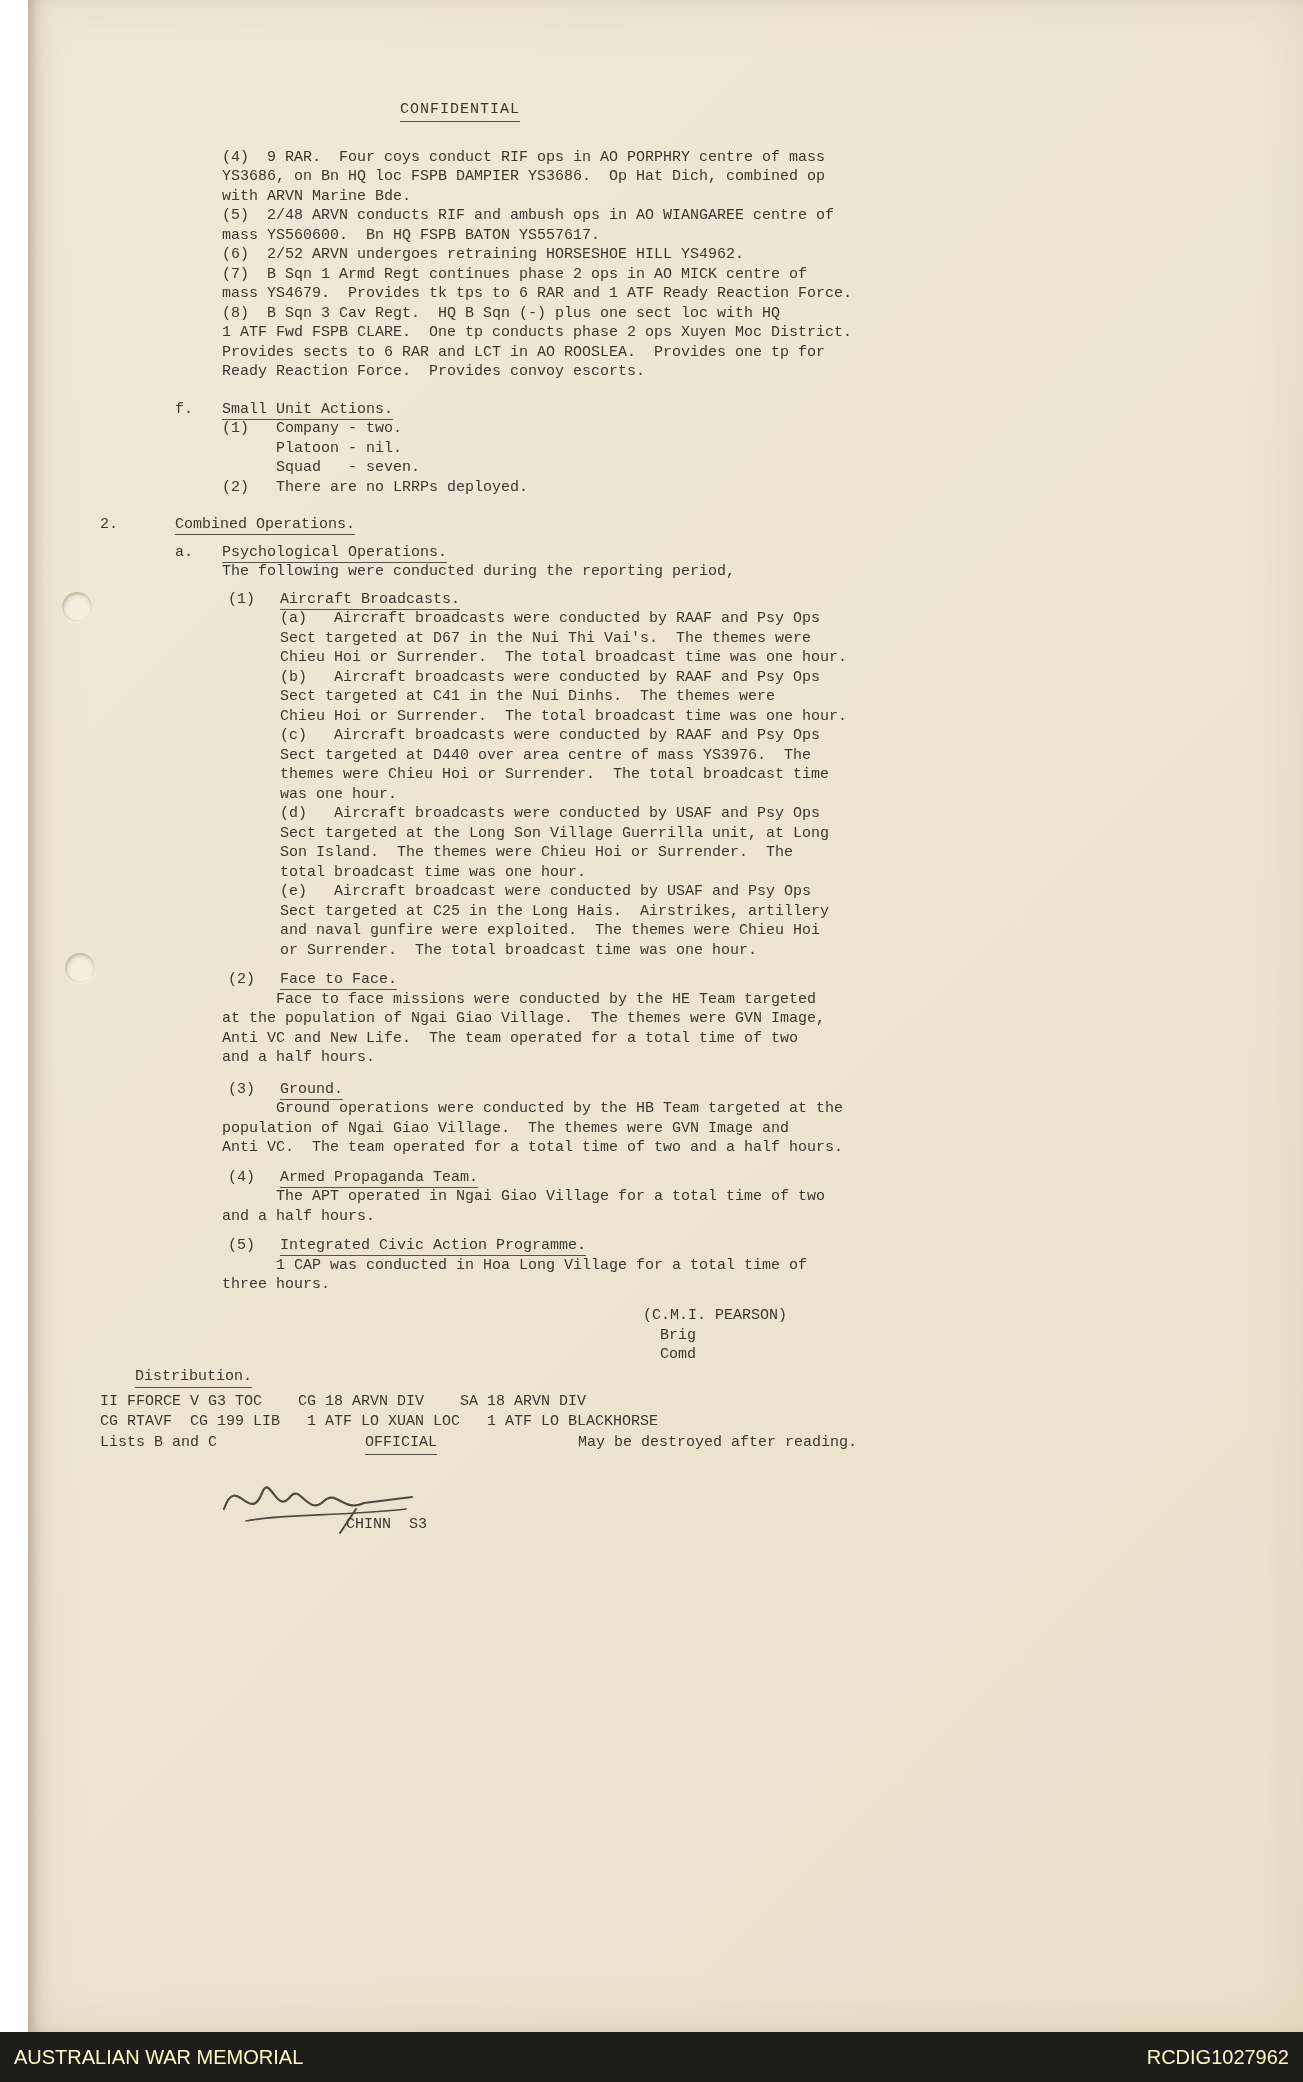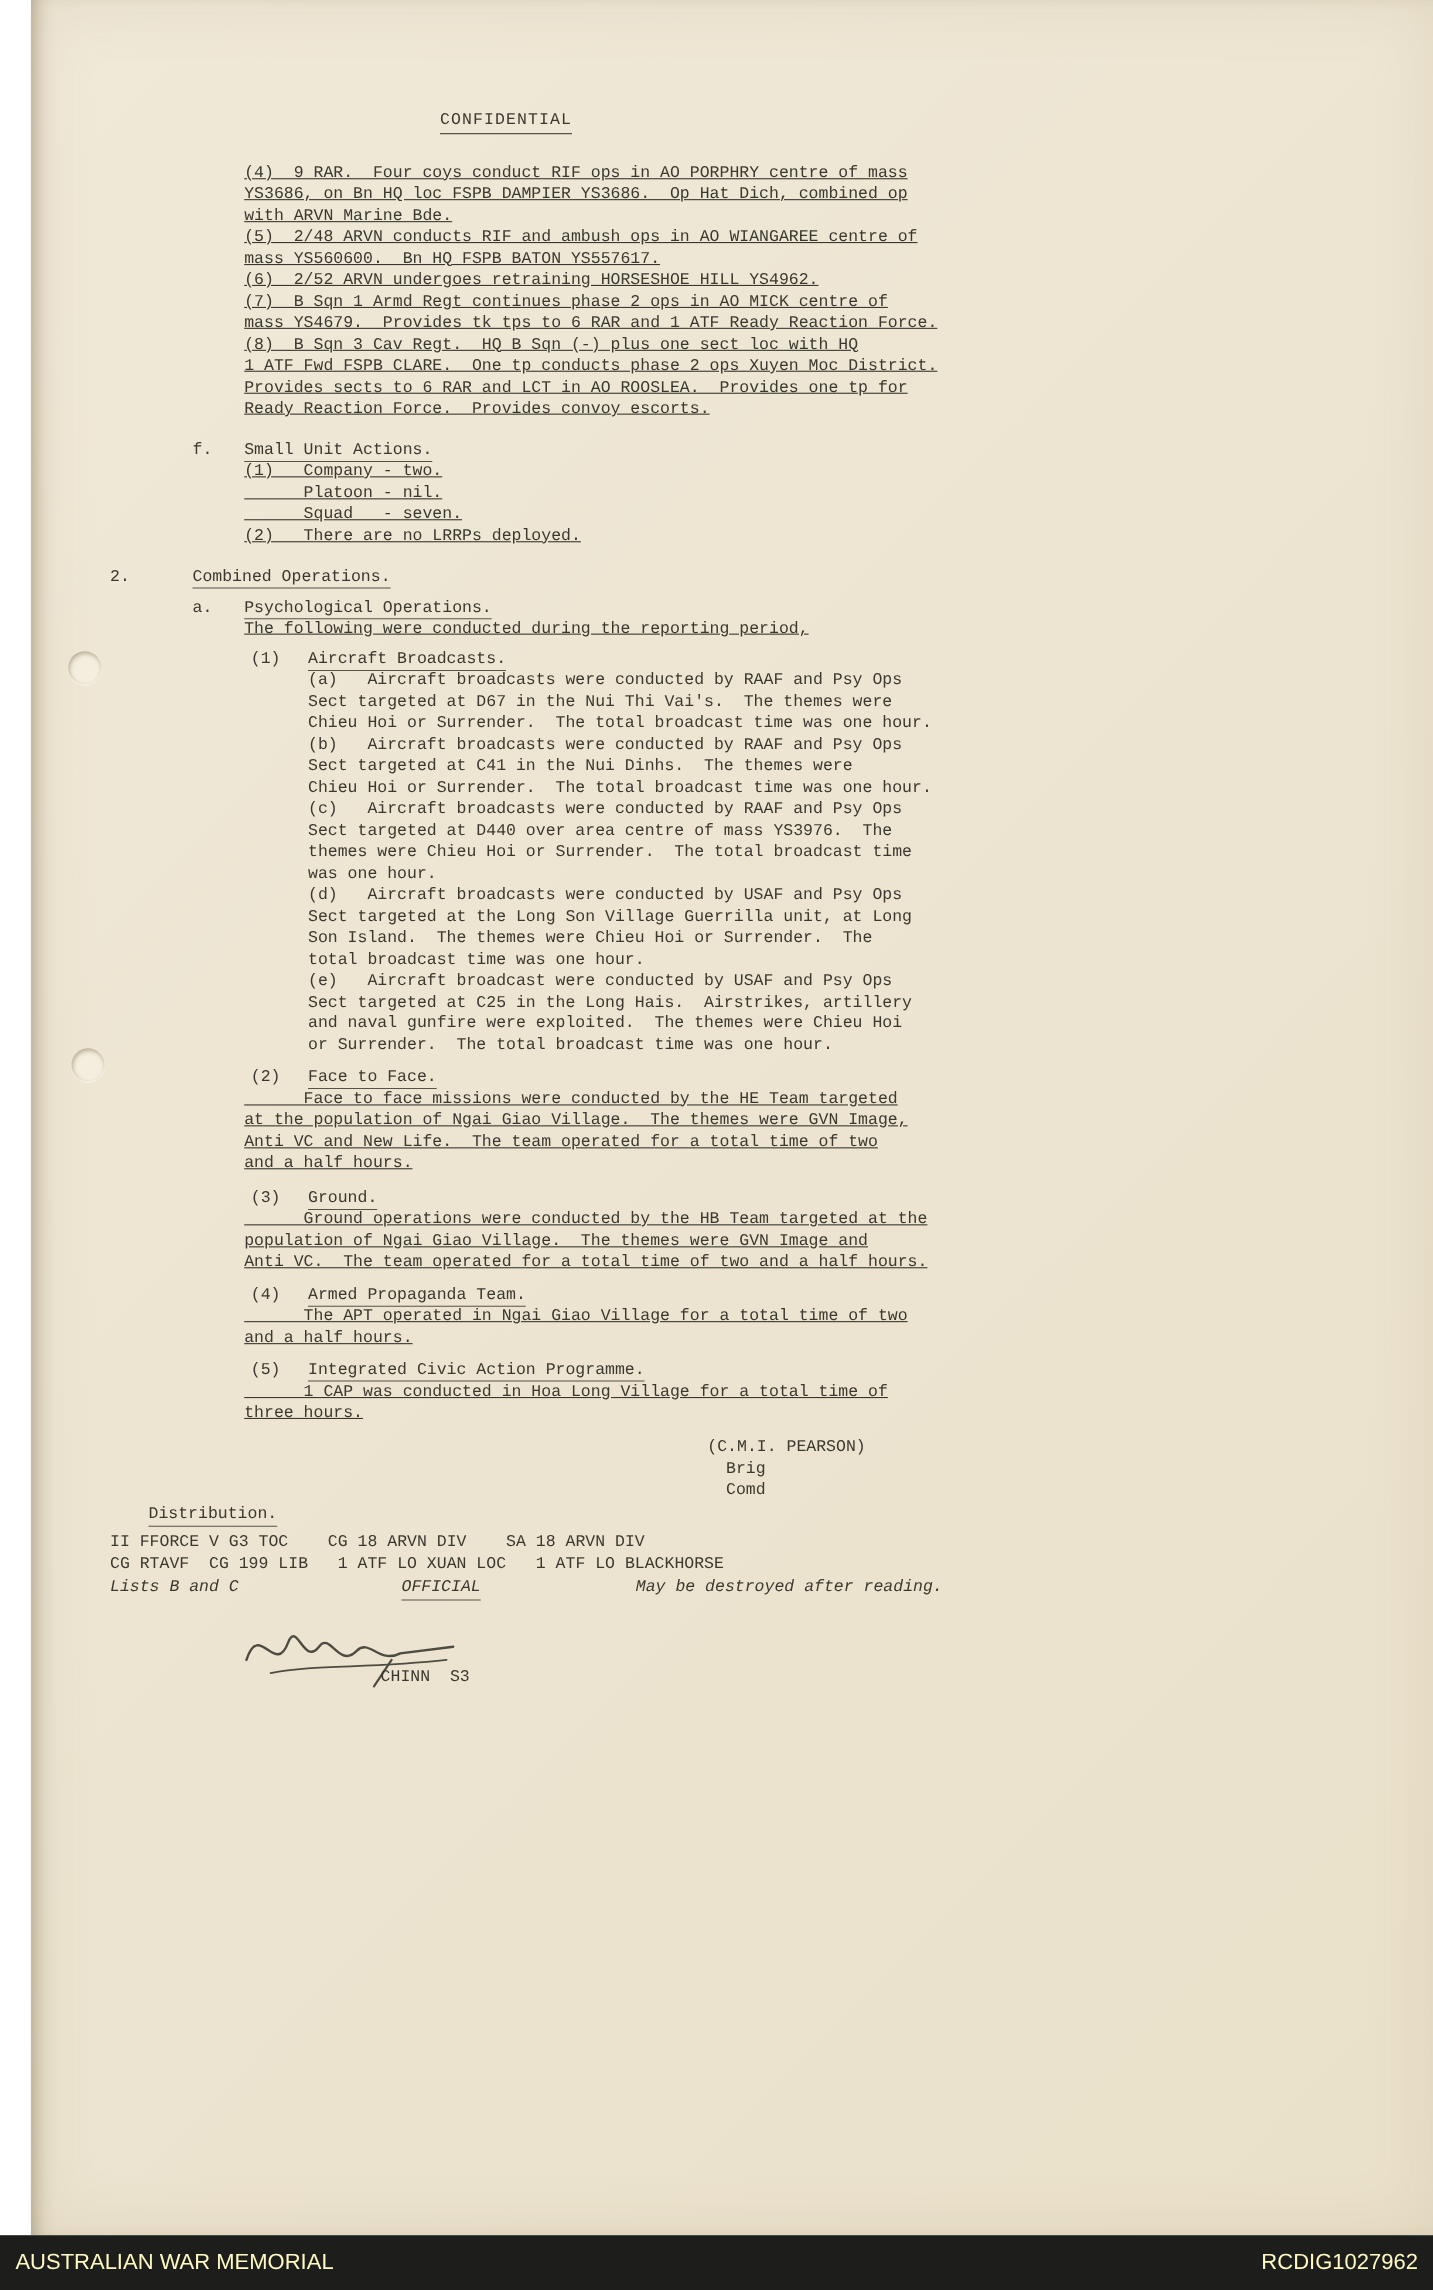--- a/index.html
+++ b/index.html
@@ -13,37 +13,37 @@
     background:linear-gradient(135deg,#f0e9d8 0%,#ece4d0 55%,#eae1ca 100%);
     box-shadow:inset 14px 0 18px -12px rgba(90,70,40,.45), inset 0 0 60px rgba(140,115,70,.12);
     color:#3a382f;
     font-size:15px;line-height:19.5px;
   }
   .pre{white-space:pre;}
   .u{border-bottom:1.6px solid rgba(58,56,47,.85);padding-bottom:1px;}
   .row{position:relative;}
   .lbl{position:absolute;white-space:pre;}
   .h-conf{margin-top:100px;margin-left:372px;display:inline-block;letter-spacing:1px;}
-  .col-194{margin-left:194px;text-decoration:underline;}
+  .col-194{margin-left:194px;}
   .col-252{margin-left:252px;}
   .para48{margin-top:26px;}
   .f-row{margin-top:18px;margin-left:194px;}
   .f-row .lbl{left:-47px;}
   .s2-row{margin-top:18px;margin-left:147px;}
   .s2-row .lbl{left:-75px;}
   .a-row{margin-top:8px;margin-left:194px;}
   .a-row .lbl{left:-47px;}
   .p-row{margin-left:252px;}
   .p-row .lbl{left:-52px;}
   .mt8{margin-top:8px;} .mt10{margin-top:10px;} .mt12{margin-top:12px;}
   .sig-block{position:absolute;left:615px;top:1306px;}
   .sig-block .ind{padding-left:17px;}
   .dist-head{margin-top:72px;margin-left:107px;display:inline-block;}
   .dist-lines{margin-top:4px;margin-left:72px;}
-  .bottom-row{position:relative;height:22px;margin-top:2px;font-style:italic;}
+  .bottom-row{position:relative;height:22px;margin-top:2px;}
   .bottom-row .lists{position:absolute;left:72px;}
   .bottom-row .official{position:absolute;left:337px;}
   .bottom-row .note{position:absolute;left:550px;}
   .sign-area{position:relative;height:90px;margin-top:6px;}
   .sign-area .scrawl{position:absolute;left:188px;top:2px;}
   .sign-area .signoff{position:absolute;left:318px;top:54px;}
   .hole{
     position:absolute;width:30px;height:30px;border-radius:50%;
     background:#f4eede;
     box-shadow:inset 1px 2px 4px rgba(110,90,55,.45), 0 1px 2px rgba(255,255,255,.5);

